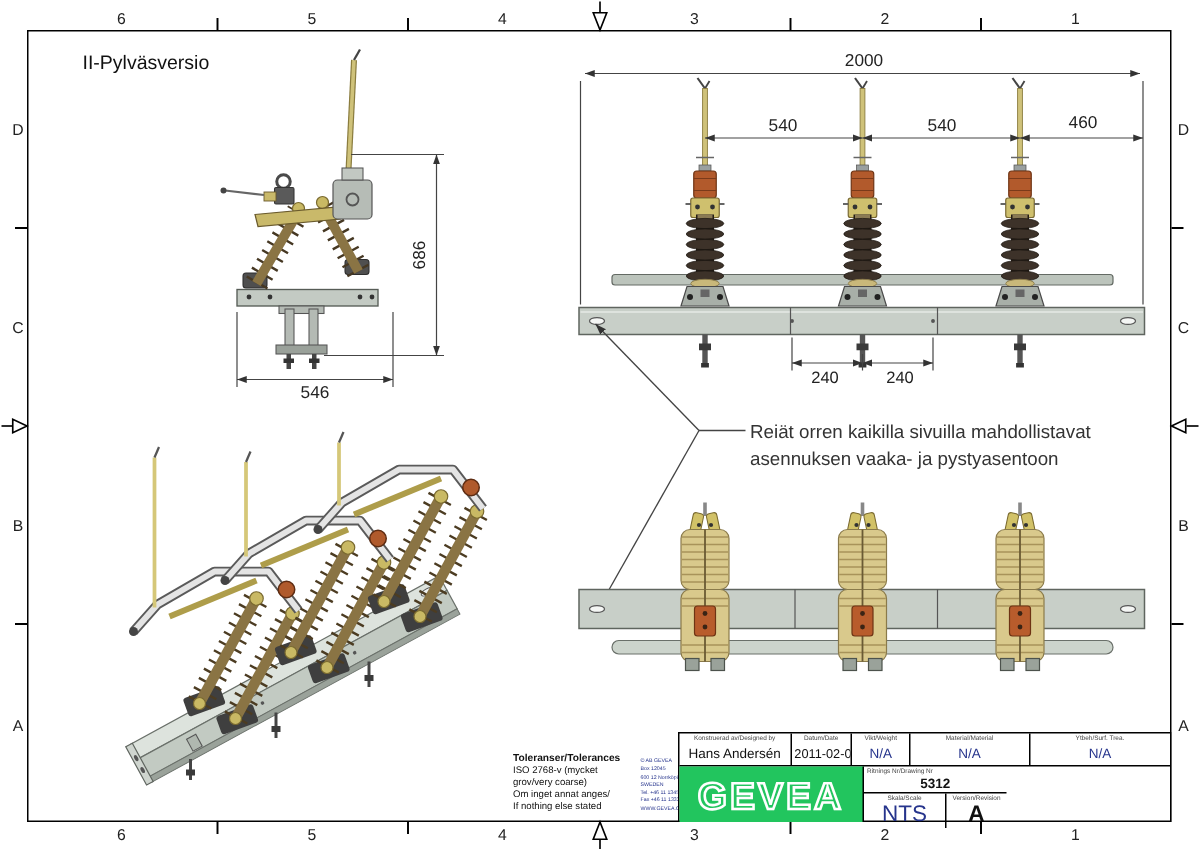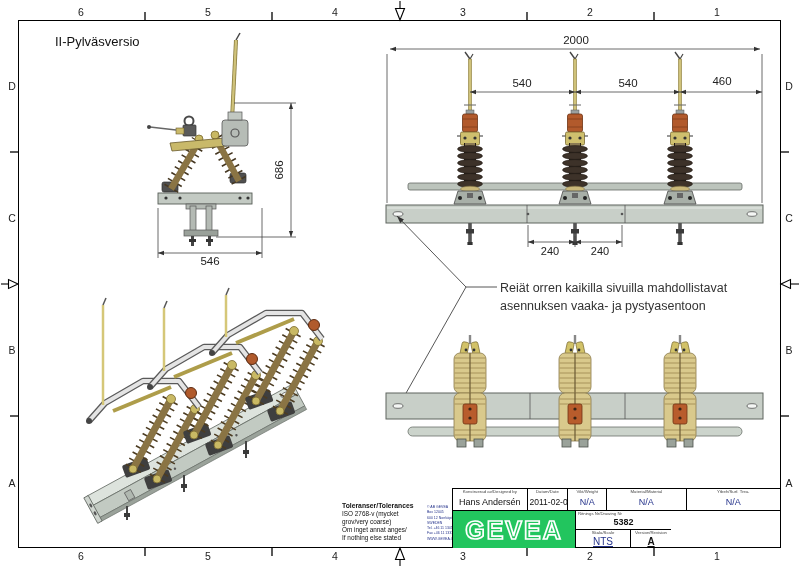--- a/index.html
+++ b/index.html
@@ -21,21 +21,21 @@
   .pnum{font-size:13.5px;color:#111;margin-top:3px;letter-spacing:0.5px;}
   .pname{font-size:10px;color:#26348c;margin-top:4px;}
   .right-col{width:95px;display:flex;flex-direction:column;}
   .dnr{height:19px;box-sizing:border-box;border-bottom:1px solid #000;padding:1px 2px 0 2px;text-align:center;}
   .dnr .hdr{text-align:left;}
   .dnr .val{margin-top:0;}
   .subrow{flex:1;display:flex;}
   .subrow .scell{box-sizing:border-box;padding:1px 2px 0 2px;text-align:center;}
   .subrow .scell.scale{width:55px;border-right:1px solid #000;}
   .subrow .scell.rev{width:40px;}
-  .subrow .val{margin-top:0;font-size:10px;text-decoration:underline;}
+  .subrow .val{margin-top:0;font-size:15px;}
   
   .tol{position:absolute;left:342px;top:502px;width:84px;font-size:6.4px;color:#111;line-height:1.22;}
   .tol .t-title{font-weight:bold;font-size:6.8px;}
   .company{position:absolute;left:427px;top:505px;width:25px;font-size:3.5px;color:#26348c;line-height:1.5;white-space:nowrap;}
 </style>
 </head>
 <body>
 
 <div class="frame"></div>
 
@@ -346,21 +346,21 @@
   </div>
   <div class="row2">
     <div class="logo-cell">
       <svg width="121" height="34" viewBox="0 0 121 34">
         <text x="60" y="26" text-anchor="middle" font-size="25" font-weight="bold" letter-spacing="2" fill="none" stroke="#ffffff" stroke-width="1.7">GEVEA</text>
       </svg>
     </div>
     <div class="right-col">
       <div class="dnr">
         <div class="hdr">Ritnings Nr/Drawing Nr</div>
-        <div class="val bold">5382</div>
+        <div class="val bold">5312</div>
       </div>
       <div class="subrow">
         <div class="scell scale">
           <div class="hdr">Skala/Scale</div>
           <div class="val navy">NTS</div>
         </div>
         <div class="scell rev">
           <div class="hdr">Version/Revision</div>
           <div class="val bold">A</div>
         </div>

